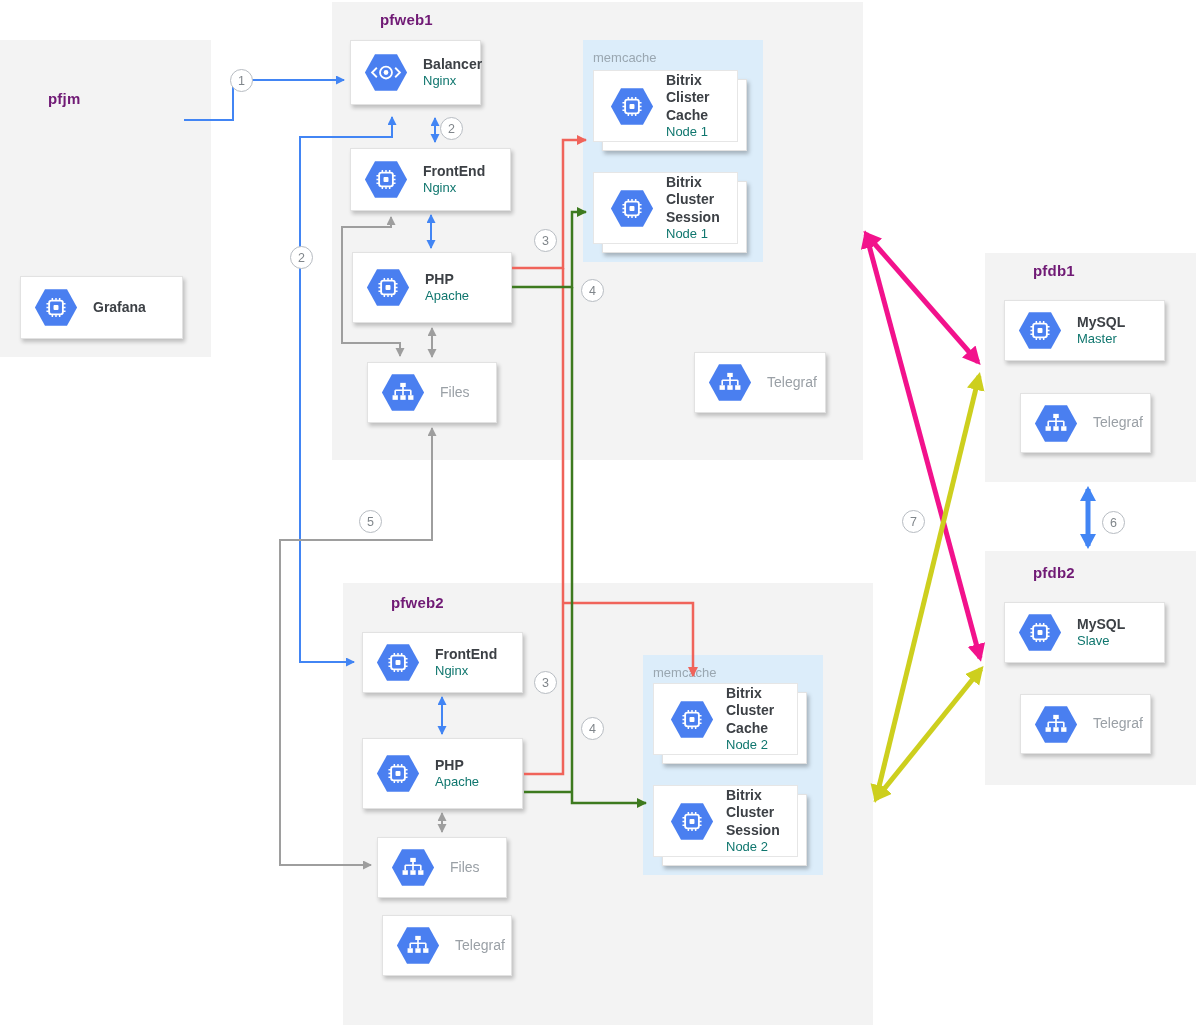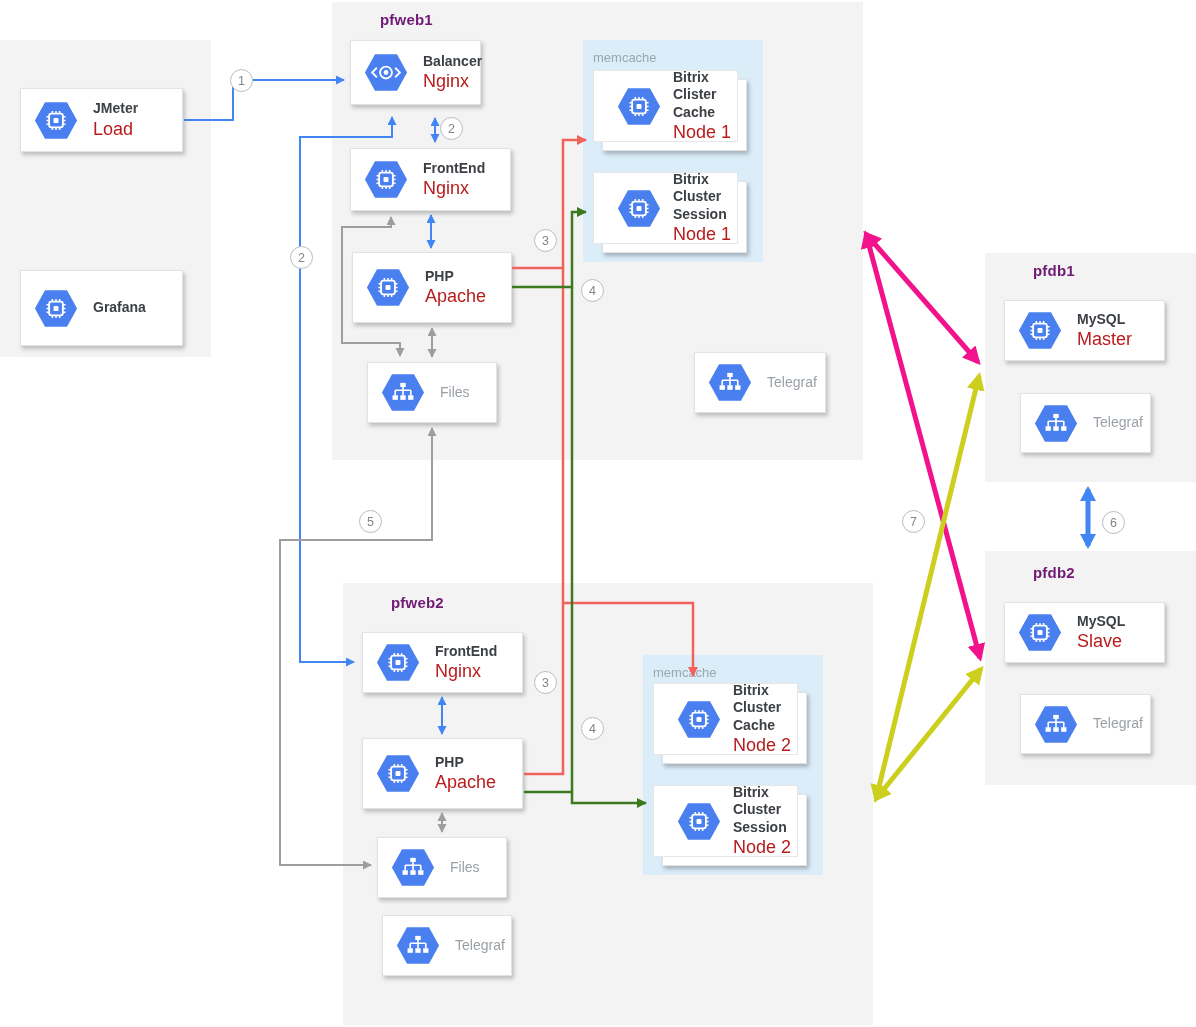--- a/index.html
+++ b/index.html
@@ -9,30 +9,30 @@
   .group-title{position:absolute;font-size:15px;font-weight:bold;color:#701a75;letter-spacing:.2px;}
   .subgroup{position:absolute;background:#dcedfa;z-index:1;}
   .subgroup-title{position:absolute;left:10px;top:10px;font-size:13px;color:#9aa7b1;}
 
   .card{position:absolute;display:flex;align-items:center;gap:15px;padding-left:13px;
         background:#fff;border:1px solid #e2e2e2;box-sizing:border-box;
         box-shadow:2px 3px 4px rgba(0,0,0,.22);z-index:2;}
   .hex{width:44px;height:39px;flex:0 0 auto;}
   .lbl{line-height:1.25;}
   .t{font-size:14px;font-weight:bold;color:#3c4045;}
-  .s{font-size:18px;color:#b91c1c;}
+  .s{font-size:13px;color:#0f766e;}
   .muted .t{font-weight:normal;color:#9aa0a6;font-size:14px;}
 
   .stackcard{position:absolute;z-index:2;}
   .stackcard .layer{position:absolute;left:9px;top:9px;width:100%;height:100%;
         background:#fff;border:1px solid #e2e2e2;box-sizing:border-box;
         box-shadow:2px 3px 4px rgba(0,0,0,.25);}
   .stackcard .face{position:absolute;left:0;top:0;width:100%;height:100%;
         background:#fff;border:1px solid #e6e6e6;box-sizing:border-box;
-        display:flex;align-items:center;gap:12px;padding-left:23px;}
+        display:flex;align-items:center;gap:12px;padding-left:16px;}
   .stackcard .lbl{width:97px;}
 
   #wires{position:absolute;left:0;top:0;z-index:4;pointer-events:none;}
   .w-blue{stroke:#4285f4;stroke-width:2;fill:none;}
   .w-blue-fat{stroke:#4285f4;stroke-width:5;fill:none;}
   .w-gray{stroke:#9e9e9e;stroke-width:2;fill:none;}
   .w-red{stroke:#f0635a;stroke-width:2.5;fill:none;}
   .w-green{stroke:#3d7a1f;stroke-width:2.5;fill:none;}
   .w-pink{stroke:#f2128c;stroke-width:5;fill:none;}
   .w-yellow{stroke:#cdcf1e;stroke-width:5;fill:none;}
@@ -88,30 +88,21 @@
   <div class="group" style="left:985px;top:551px;width:211px;height:234px">
     <span class="group-title" style="left:48px;top:13px">pfdb2</span>
   </div>
   <div class="subgroup" style="left:583px;top:40px;width:180px;height:222px">
     <span class="subgroup-title">memcache</span>
   </div>
   <div class="subgroup" style="left:643px;top:655px;width:180px;height:220px">
     <span class="subgroup-title">memcache</span>
   </div>
 
-  <div class="card" style="left:20px;top:88px;width:163px;height:64px">
-    <svg class="hex">
-        <use href="#icon-compute"></use>
-      </svg>
-    <div class="lbl">
-        <div class="t">JMeter</div>
-    <div class="s">Load</div>
-      </div>
-  </div>
-  <div class="card" style="left:20px;top:270px;width:163px;height:76px">
+  <div class="card" style="left:20px;top:276px;width:163px;height:63px">
     <svg class="hex">
         <use href="#icon-compute"></use>
       </svg>
     <div class="lbl">
         <div class="t">Grafana</div>
       </div>
   </div>
 
   <div class="card" style="left:350px;top:40px;width:131px;height:65px">
     <svg class="hex">

